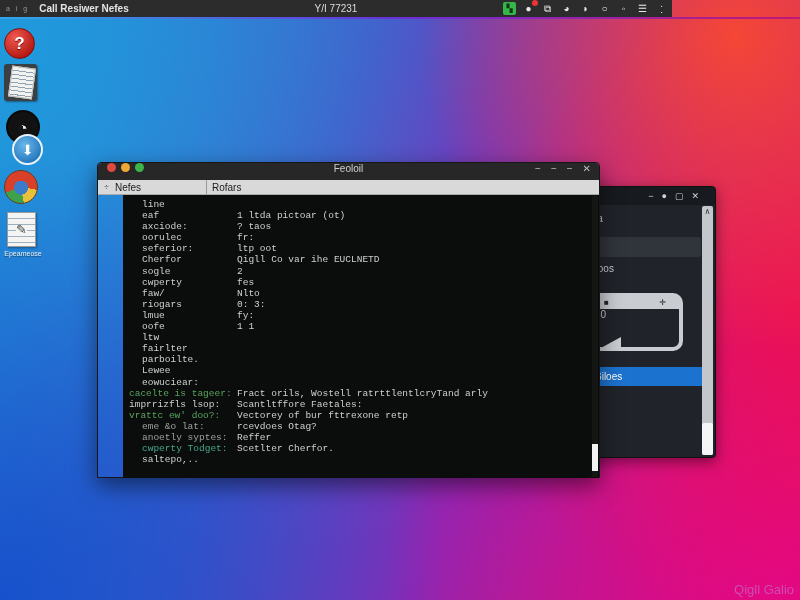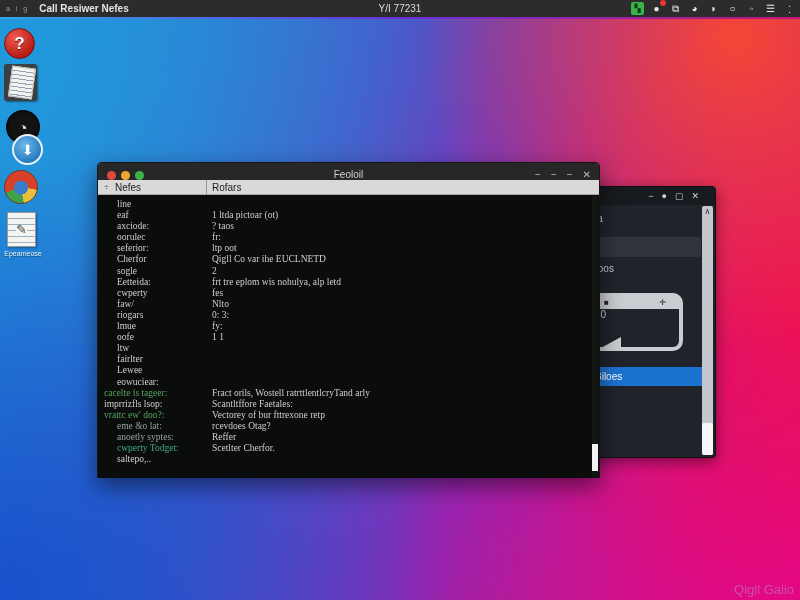--- a/index.html
+++ b/index.html
@@ -10,21 +10,21 @@
     background:
       radial-gradient(circle at 92% 6%, rgba(249,72,48,.95) 0%, rgba(249,72,48,0) 34%),
       radial-gradient(circle at 100% 52%, rgba(238,16,80,.9) 0%, rgba(238,16,80,0) 38%),
       radial-gradient(circle at 100% 96%, rgba(226,6,140,.95) 0%, rgba(226,6,140,0) 42%),
       radial-gradient(circle at 0% 100%, rgba(21,80,204,.95) 0%, rgba(21,80,204,0) 45%),
       radial-gradient(circle at 0% 10%, rgba(32,154,220,.95) 0%, rgba(32,154,220,0) 50%),
       linear-gradient(110deg, #1e93da 0%, #4a55c8 38%, #8c28b4 62%, #e01166 100%);
   }
 
   
-  .topbar { position:absolute; left:0; top:0; width:800px; height:17px;
+  .topbar { position:absolute; left:0; top:0; width:672px; height:17px;
     background:#2c2c2c; color:#d9d9d9; display:flex; align-items:center;
     font-size:10px; z-index:9; }
   .topbar .left-glyphs { margin-left:6px; font-size:7px; letter-spacing:2px; color:#9a9a9a; }
   .topbar .app-title { margin-left:10px; font-weight:bold; color:#e4e4e4; }
   .topbar .clock { position:absolute; left:50%; transform:translateX(-50%); color:#dcdcdc; }
   .topbar .tray { position:absolute; right:4px; top:0; height:17px; display:flex; align-items:center; gap:6px; }
   .tray .ticon { display:inline-flex; align-items:center; justify-content:center;
     width:13px; height:13px; font-size:10px; color:#e8e8e8; position:relative; }
   .tray .ticon.green { background:#35b54a; border-radius:2px; color:#103813; font-size:8px; }
   .tray .ticon .badge { position:absolute; top:-2px; right:-3px; width:6px; height:6px;
@@ -89,36 +89,36 @@
     background:#c9ccd0; clip-path:polygon(0 100%, 100% 100%, 100% 0); }
   .settings .sel-bar { position:absolute; left:0; top:180px; width:133px; height:19px;
     background:#1c72cf; color:#fff; font-size:10px; display:flex; align-items:center;
     padding-left:24px; }
 
   
   .terminal { position:absolute; left:97px; top:162px; width:503px; height:316px;
     z-index:4; box-shadow:0 8px 22px rgba(0,0,0,.5); border:1px solid #161616;
     border-radius:4px 4px 0 0; }
   .t-titlebar { height:17px; background:#272727; border-radius:4px 4px 0 0;
-    position:relative; display:flex; align-items:flex-end; }
+    position:relative; display:flex; align-items:flex-start; }
   .lights { display:flex; gap:5px; margin-left:9px; }
   .light { width:9px; height:9px; border-radius:50%; }
   .t-title { position:absolute; left:50%; transform:translateX(-50%);
     color:#cfcfcf; font-size:10px; }
   .t-ctrls { position:absolute; right:8px; display:flex; gap:10px; color:#bdbdbd;
     font-size:10px; }
   .t-header { height:15px; background:#d9d9d9; display:flex; align-items:center;
     font-size:10px; color:#1c1c1c; position:relative; border-bottom:1px solid #aaa; }
   .t-header .hplus { margin-left:6px; color:#555; font-size:9px; }
   .t-header .hname { margin-left:6px; }
   .t-header .hsep { position:absolute; left:108px; top:0; bottom:0; width:1px; background:#9a9a9a; }
   .t-header .hval { position:absolute; left:114px; }
   .t-body { position:relative; height:283px; background:#0b0d0c;
-    font-family:Liberation Serif, serif; font-size:9.5px; color:#cfcfcf;
-    padding:4px 10px 0 3px; overflow:hidden; }
+    font-family:Liberation Mono, monospace; font-size:9.5px; color:#cfcfcf;
+    padding:4px 10px 0 3px; overflow:hidden;margin-left:25px; }
   .t-row { display:flex; line-height:11.1px; white-space:pre; }
   .t-row .lbl { width:111px; flex:0 0 111px; padding-left:16px; }
   .t-row.noindent .lbl { padding-left:3px; }
   .t-row .val { flex:1; }
   .lbl.c-green { color:#57a35c; }
   .lbl.c-teal { color:#45a58d; }
   .lbl.c-dim { color:#9aa09e; }
   .t-scroll { position:absolute; right:1px; top:1px; bottom:1px; width:6px; background:#141614; }
   .t-scroll .thumb { position:absolute; left:0; width:6px; height:27px; bottom:6px; background:#f2f2f2; }
 
@@ -210,28 +210,28 @@
   </div>
   <div class="t-body">
     <div id="term-rows">
         <div class="t-row"><span class="lbl">line</span></div>
         <div class="t-row"><span class="lbl">eaf</span><span class="val">1 ltda pictoar (ot)</span></div>
         <div class="t-row"><span class="lbl">axciode:</span><span class="val">? taos</span></div>
         <div class="t-row"><span class="lbl">oorulec</span><span class="val">fr:</span></div>
         <div class="t-row"><span class="lbl">seferior:</span><span class="val">ltp oot</span></div>
         <div class="t-row"><span class="lbl">Cherfor</span><span class="val">Qigll Co var ihe EUCLNETD</span></div>
         <div class="t-row"><span class="lbl">sogle</span><span class="val">2</span></div>
-        <div class="t-row"><span class="lbl">Eetteida:</span><span class="val">frt tre eplom wis nohulya, alp letd</span></div>
         <div class="t-row"><span class="lbl">cwperty</span><span class="val">fes</span></div>
         <div class="t-row"><span class="lbl">faw/</span><span class="val">Nlto</span></div>
         <div class="t-row"><span class="lbl">riogars</span><span class="val">0: 3:</span></div>
         <div class="t-row"><span class="lbl">lmue</span><span class="val">fy:</span></div>
         <div class="t-row"><span class="lbl">oofe</span><span class="val">1 1</span></div>
         <div class="t-row"><span class="lbl">ltw</span><span class="val"></span></div>
         <div class="t-row"><span class="lbl">fairlter</span><span class="val"></span></div>
+        <div class="t-row"><span class="lbl">parboilte.</span><span class="val"></span></div>
         <div class="t-row"><span class="lbl">Lewee</span><span class="val"></span></div>
         <div class="t-row"><span class="lbl">eowuciear:</span><span class="val"></span></div>
         <div class="t-row noindent"><span class="lbl c-green">cacelte is tageer:</span><span class="val">Fract orils, Wostell ratrttlentlcryTand arly</span></div>
         <div class="t-row noindent"><span class="lbl">imprrizfls lsop:</span><span class="val">Scantltffore Faetales:</span></div>
         <div class="t-row noindent"><span class="lbl c-green">vrattc ew' doo?:</span><span class="val">Vectorey of bur fttrexone retp</span></div>
         <div class="t-row"><span class="lbl c-dim">eme &amp;o lat:</span><span class="val">rcevdoes Otag?</span></div>
         <div class="t-row"><span class="lbl c-dim">anoetly syptes:</span><span class="val">Reffer</span></div>
         <div class="t-row"><span class="lbl c-teal">cwperty Todget:</span><span class="val">Scetlter Cherfor.</span></div>
         <div class="t-row"><span class="lbl">saltepo,..</span><span class="val"></span></div>
       </div>

